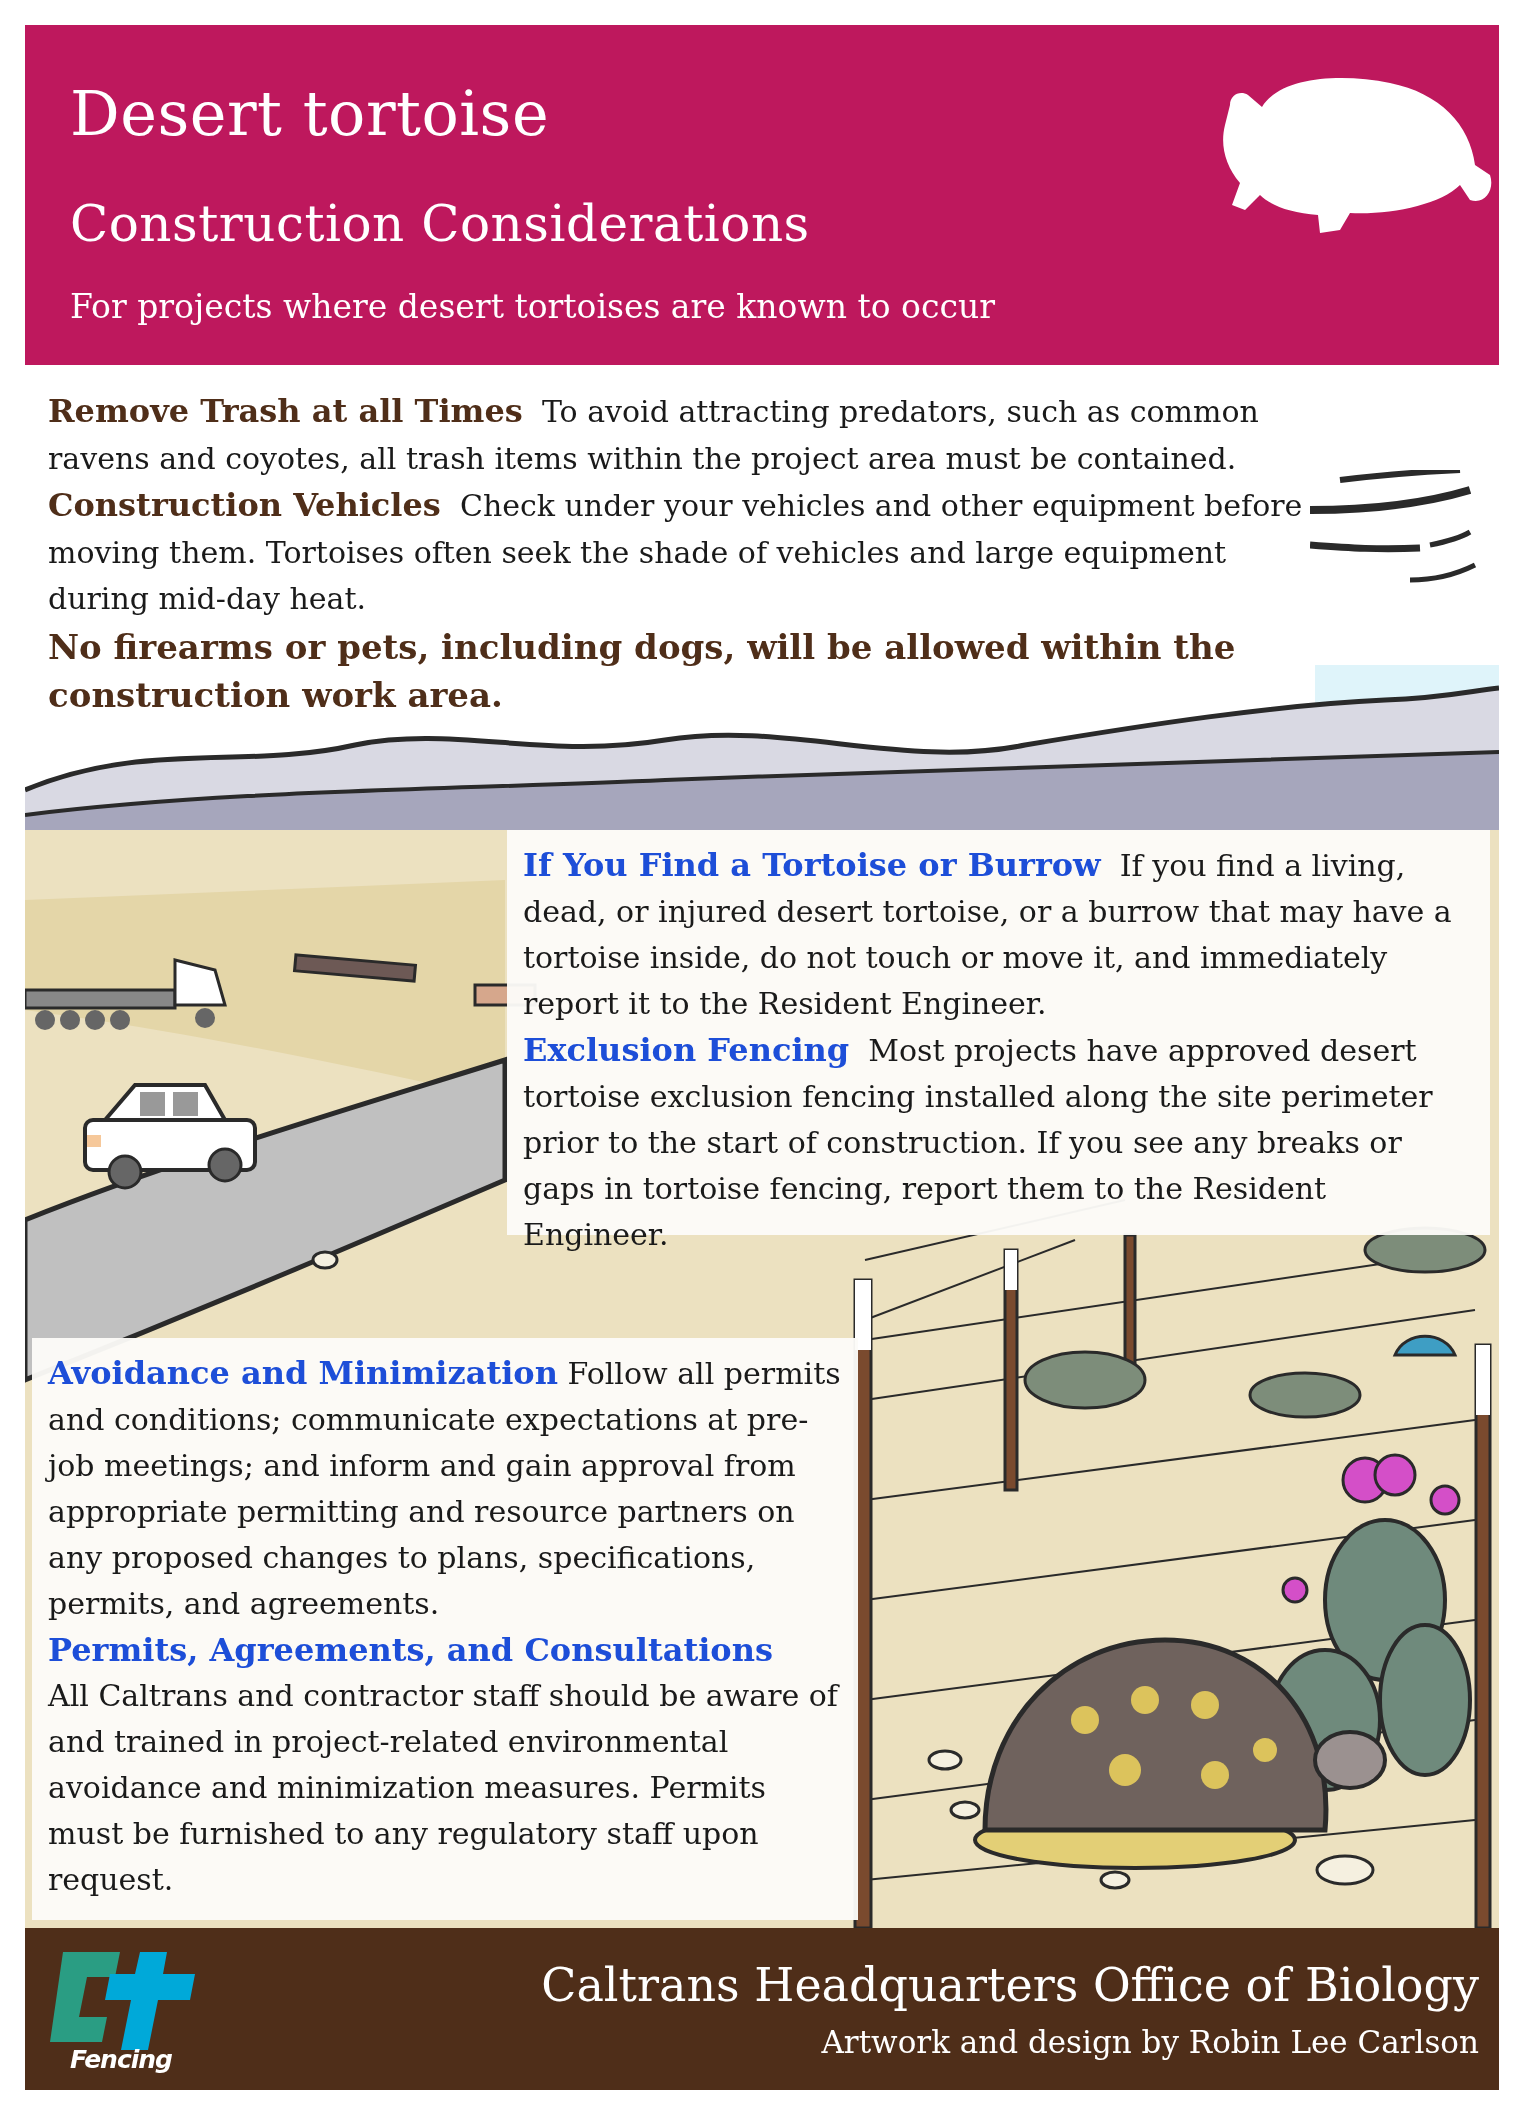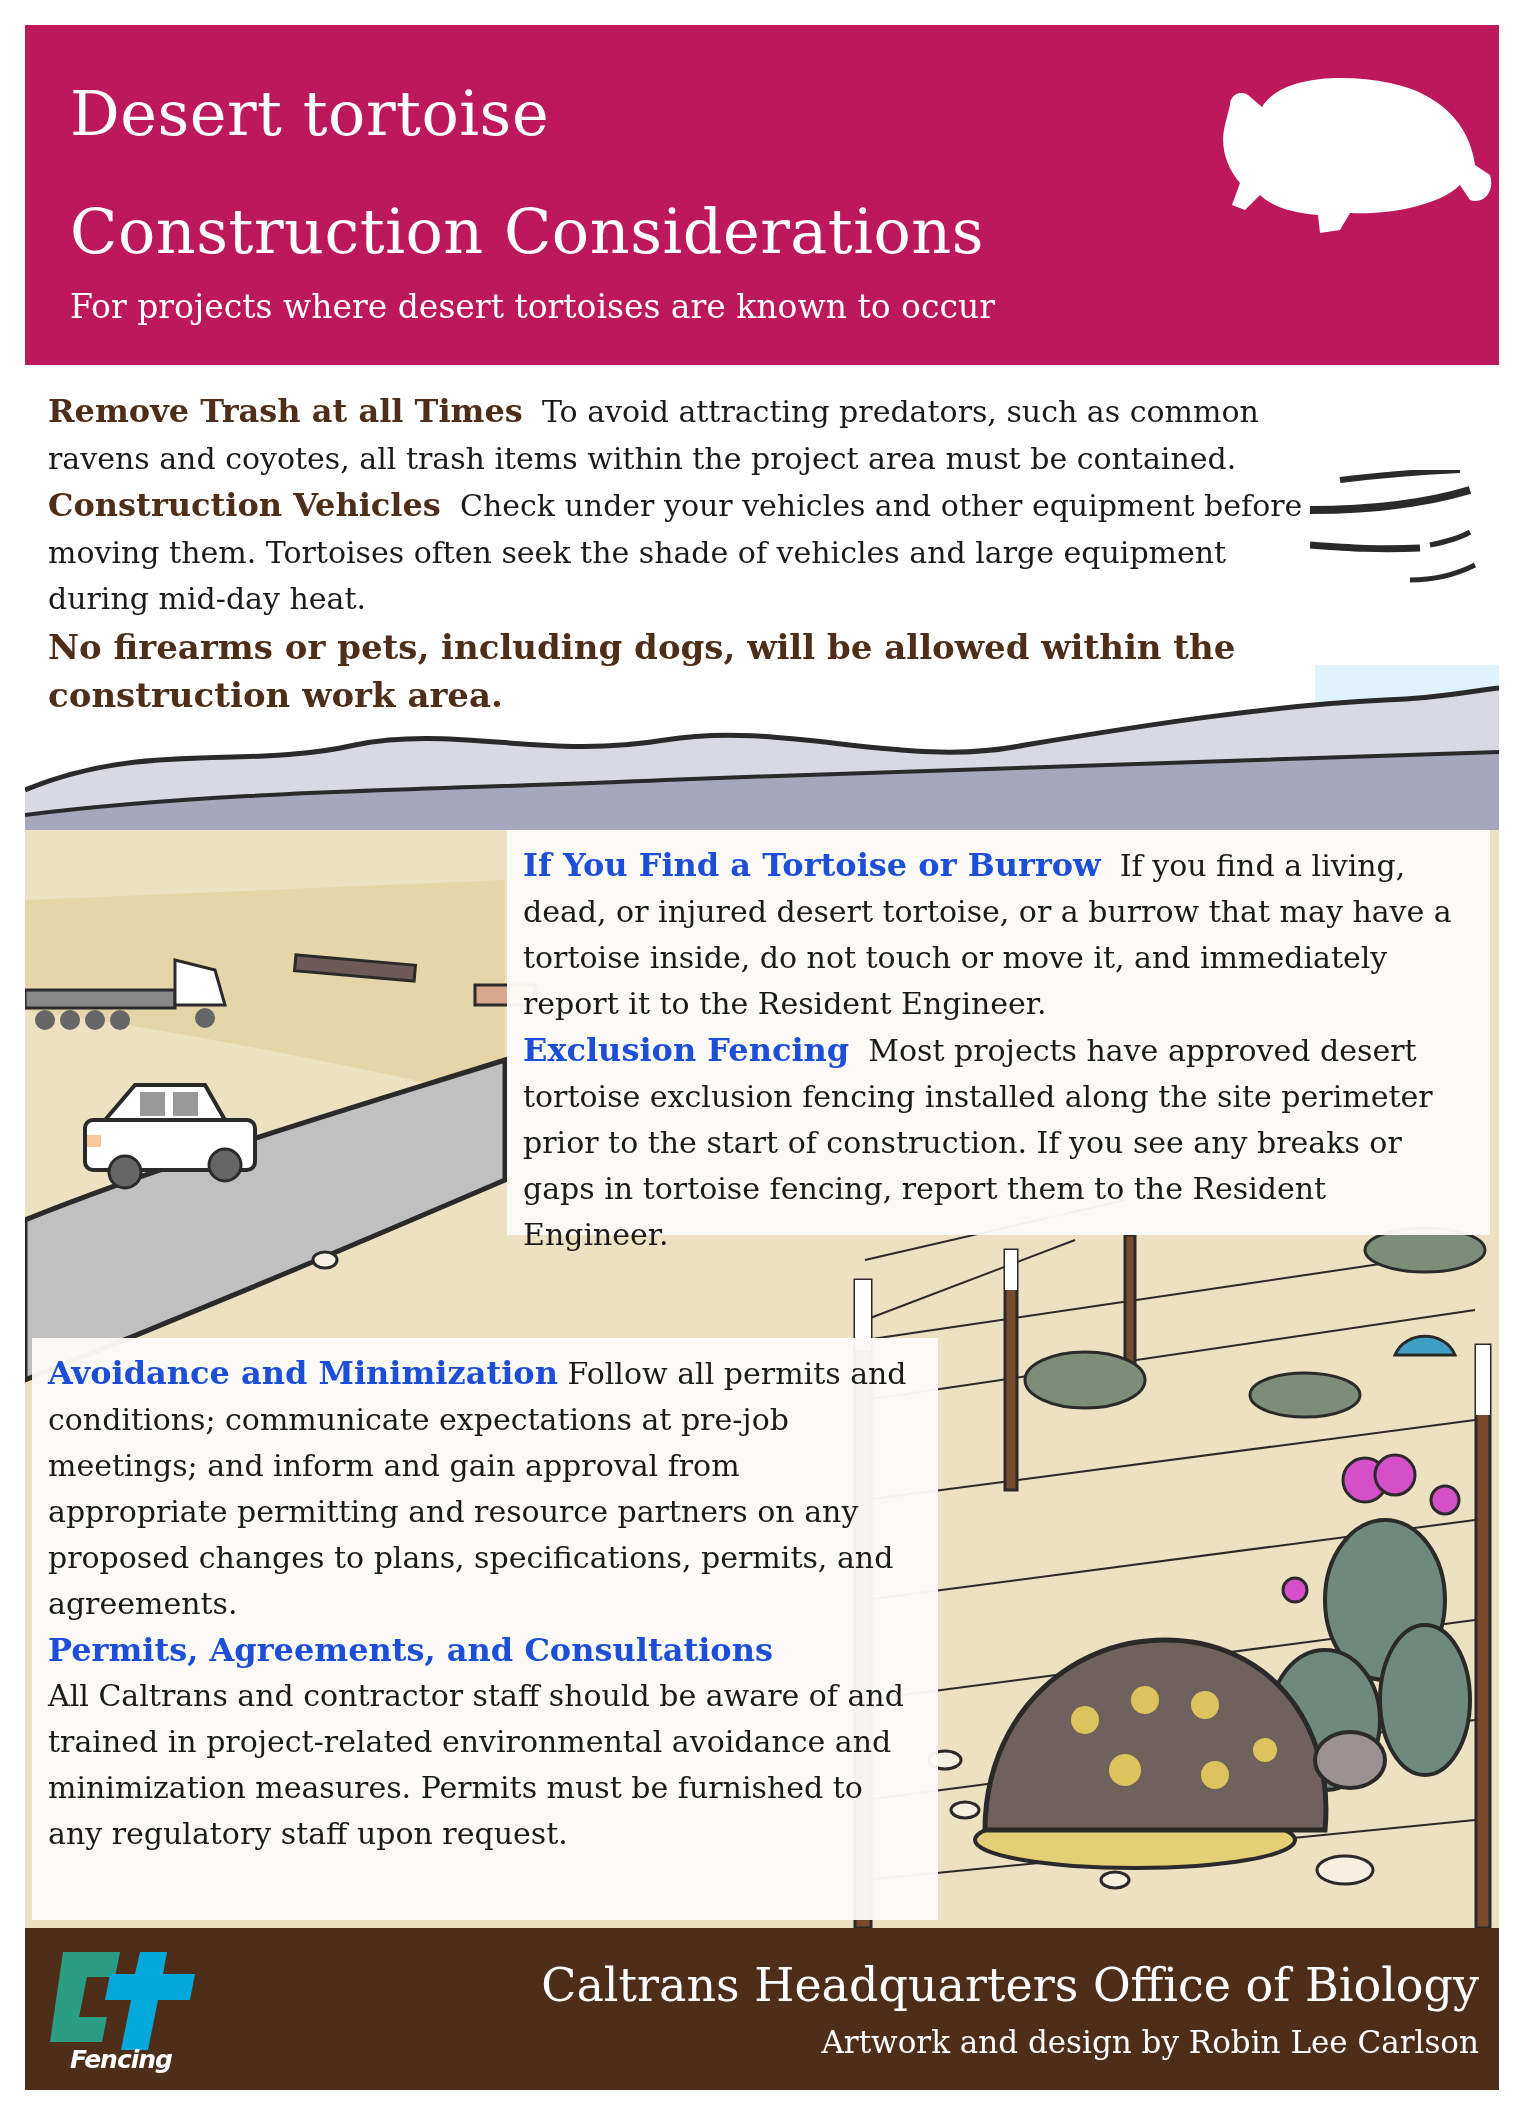--- a/index.html
+++ b/index.html
@@ -4,42 +4,42 @@
 <style>
   * { box-sizing: border-box; margin: 0; padding: 0; }
   html, body { width: 1524px; height: 2113px; background: #ffffff; overflow: hidden; }
   body { position: relative; font-family: "DejaVu Serif", "Liberation Serif", serif; }
 
   .header {
     position: absolute; left: 25px; top: 25px; width: 1474px; height: 340px;
     background: #be185d; color: #ffffff;
   }
   .header .kicker { position: absolute; left: 45px; top: 52px; font-size: 62px; letter-spacing: 0.5px; }
-  .header .title { position: absolute; left: 45px; top: 170px; font-size: 62px; letter-spacing: 0.5px; }
+  .header .title { position: absolute; left: 45px; top: 170px; font-size: 50px; letter-spacing: 0.5px; }
   .header .subtitle { position: absolute; left: 45px; top: 262px; font-size: 33px; }
   .header .tortoise-silhouette { position: absolute; left: 1145px; top: 40px; width: 330px; height: 170px; }
 
   .top-text {
     position: absolute; left: 48px; top: 388px; width: 1280px;
     font-size: 30px; line-height: 46.5px; color: #1a1a1a; z-index: 3;
   }
   .top-text .hd { color: #4f2e19; font-weight: bold; font-size: 32px; }
   .top-text .warn { color: #4f2e19; font-weight: bold; font-size: 34px; line-height: 48px; display: block; }
 
   .wind { position: absolute; left: 1310px; top: 470px; width: 170px; height: 120px; z-index: 2; }
 
   .scene { position: absolute; left: 25px; top: 0; width: 1474px; height: 2113px; z-index: 0; }
 
   .box {
     position: absolute; background: rgba(252,251,248,0.96); z-index: 4;
     font-size: 30px; line-height: 46px; color: #1a1a1a;
   }
   .box .hd { color: #1d4ed8; font-weight: bold; font-size: 32px; }
   .box-right { left: 507px; top: 830px; width: 983px; height: 405px; padding: 12px 16px; }
-  .box-left { left: 32px; top: 1338px; width: 906px; height: 582px; padding: 12px 16px; }
+  .box-left { left: 32px; top: 1338px; width: 826px; height: 582px; padding: 12px 16px; }
   .box-left .hd-block { display: block; }
 
   .footer {
     position: absolute; left: 25px; top: 1928px; width: 1474px; height: 162px;
     background: #4f2e19; color: #ffffff; z-index: 5;
   }
   .footer .org { position: absolute; right: 20px; top: 30px; font-size: 46px; }
   .footer .credit { position: absolute; right: 20px; top: 96px; font-size: 31px; }
   .footer .logo { position: absolute; left: 20px; top: 14px; width: 165px; height: 140px; }
   .footer .logo-word { position: absolute; left: 45px; top: 117px; font-family: "DejaVu Sans", sans-serif; font-style: italic; font-weight: bold; font-size: 25px; color: #fff; letter-spacing: -1px; }

